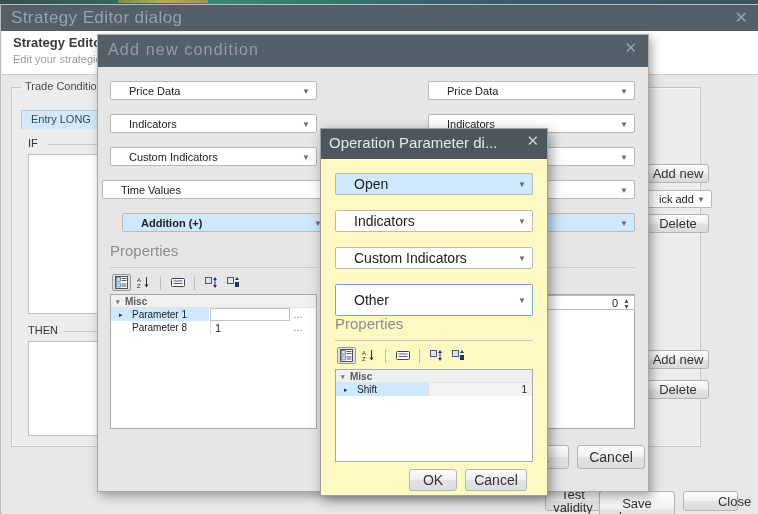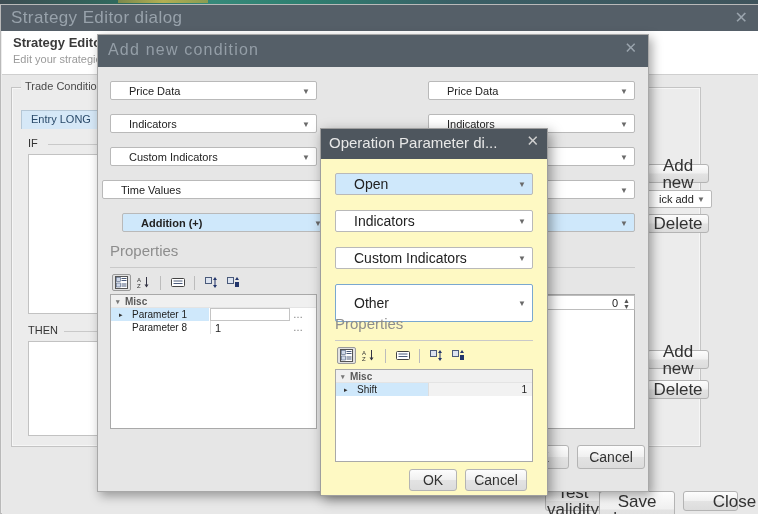--- a/index.html
+++ b/index.html
@@ -81,21 +81,21 @@
   .whitepanel {
     position:absolute; background:#ffffff; border:1px solid #c2c2c2;
   }
   .lbl { position:absolute; font-size:11px; color:#333; }
   .hrule { position:absolute; height:1px; background:#c9c9c9; }
 
   .btn {
     position:absolute;
     background: linear-gradient(to bottom,#fdfdfd 0%,#f0f0f0 48%,#e3e3e3 52%,#dcdcdc 100%);
     border:1px solid #b4b4b4; border-radius:3px;
-    font-size:17px; color:#333; text-align:center;
+    font-size:13px; color:#333; text-align:center;
     cursor:pointer; line-height:1;
     display:flex; align-items:center; justify-content:center;
   }
   .ddl {
     position:absolute;
     background:#fff; border:1px solid #b9b9b9; border-radius:2px;
     font-size:11px; color:#222;
     display:flex; align-items:center;
     padding-left:18px; cursor:pointer;
   }
@@ -411,21 +411,21 @@
         <span class="arrow">▼</span>
       </div>
       <div class="ddl" style="left:14px; top:81px; width:198px; height:22px; font-size:14px;">
         <span>Indicators</span>
         <span class="arrow">▼</span>
       </div>
       <div class="ddl" style="left:14px; top:118px; width:198px; height:22px; font-size:14px;">
         <span>Custom Indicators</span>
         <span class="arrow">▼</span>
       </div>
-      <div class="ddl focus" style="left:14px; top:155px; width:198px; height:38px; font-size:14px;">
+      <div class="ddl focus" style="left:14px; top:155px; width:198px; height:32px; font-size:14px;">
         <span>Other</span>
         <span class="arrow">▼</span>
       </div>
 
       <div class="props-title" style="left:14px; top:186px;">Properties</div>
       <div class="hrule" style="left:14px; top:211px; width:198px;"></div>
 
       <div class="pgtoolbar" style="left:16px; top:217px;">
         <div class="pgicon active">
           <svg width="13" height="13" viewBox="0 0 13 13">

